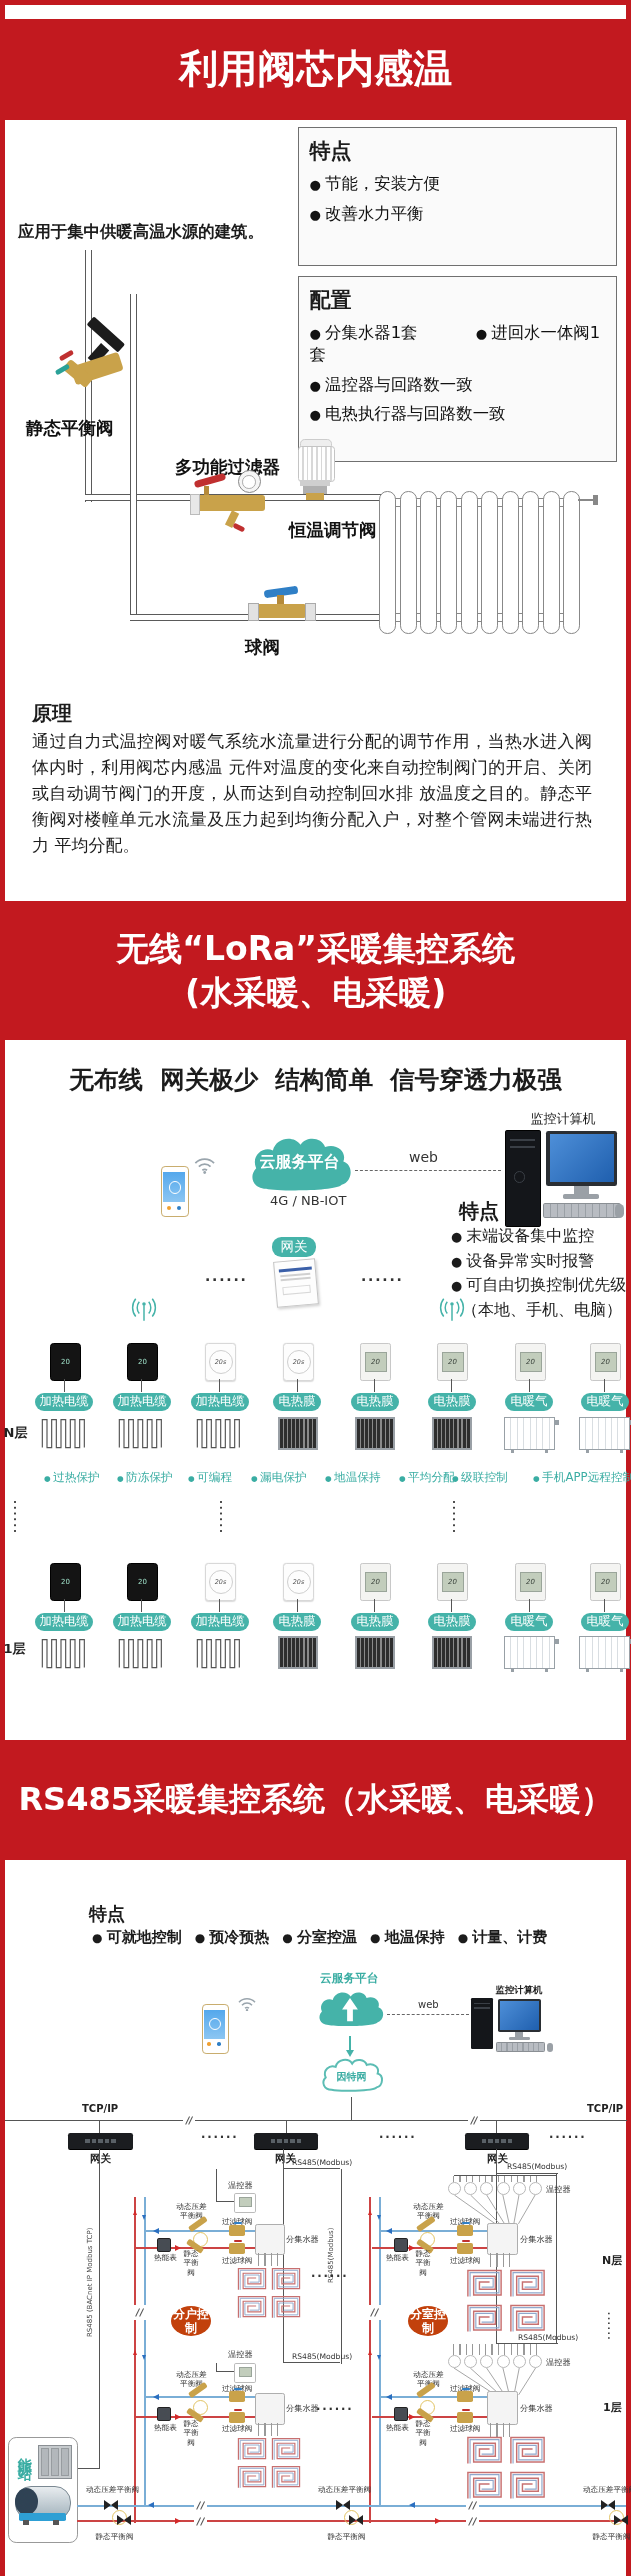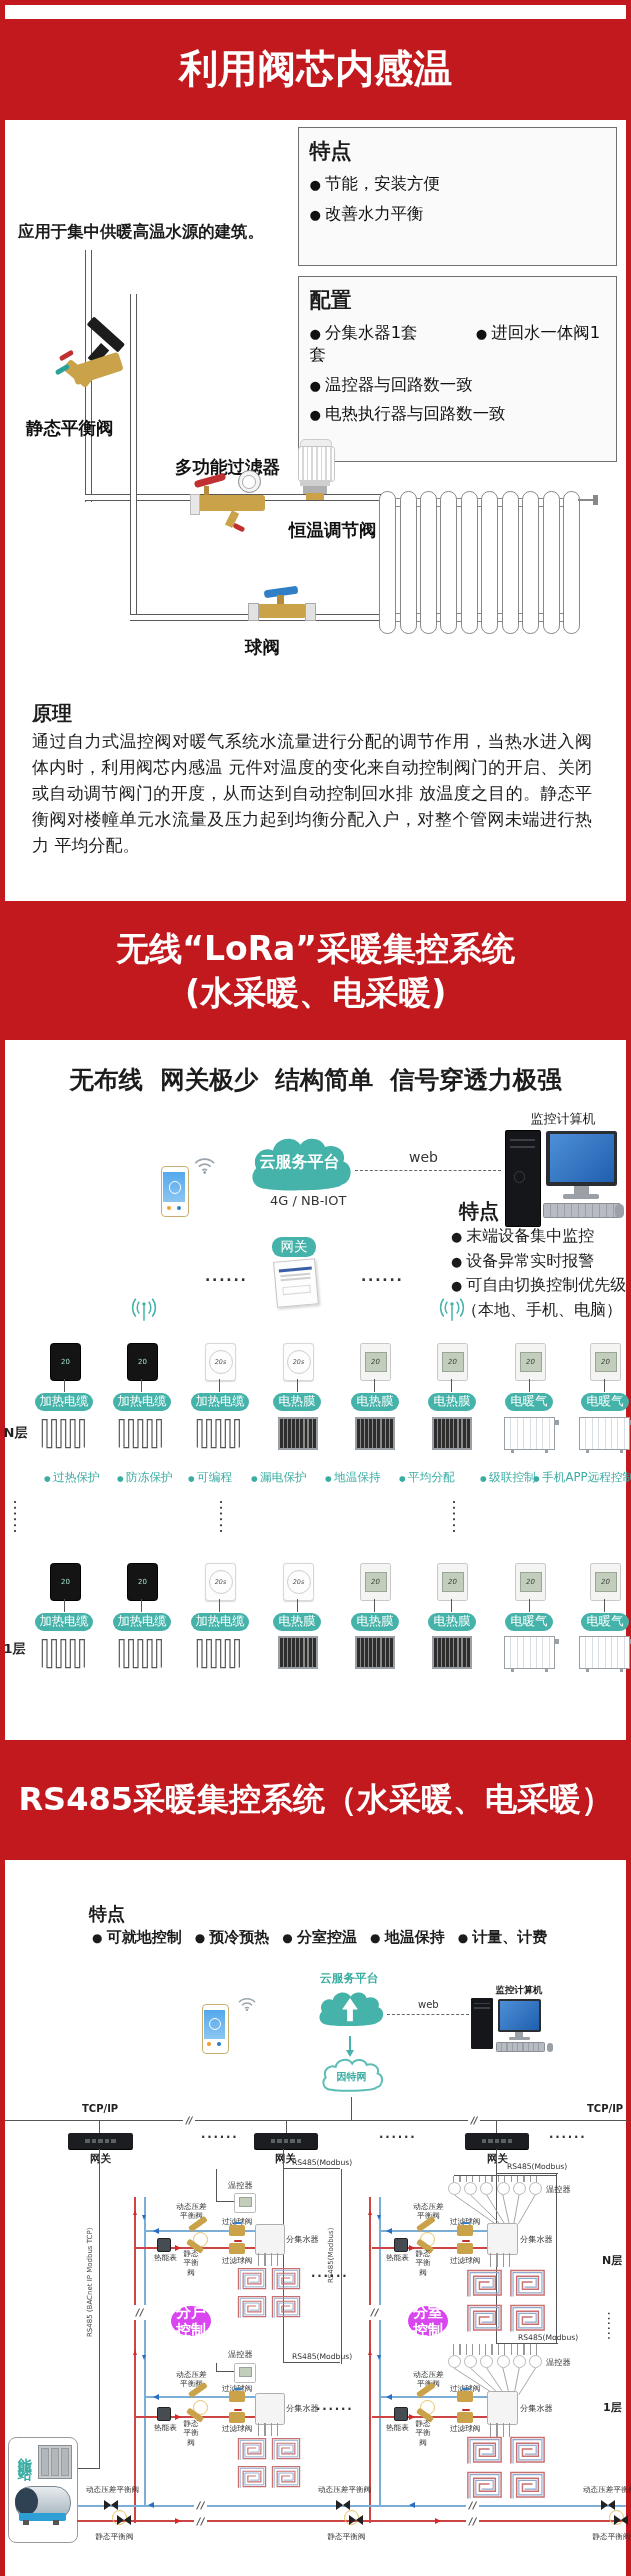--- a/index.html
+++ b/index.html
@@ -41,21 +41,21 @@
   .devB{background:#141414;border-radius:3.5px;border:0.6px solid #000;color:#9fe0c8;display:flex;align-items:center;justify-content:center;font-size:7px}
   .devR{background:#fdfdfd;border:0.6px solid #d8d8d8;border-radius:3.5px;box-shadow:0 0.6px 1.2px rgba(0,0,0,.15);display:flex;align-items:center;justify-content:center}
   .devR i{display:flex;width:22px;height:22px;border:1.2px solid #cfcfcf;border-radius:50%;align-items:center;justify-content:center;font-size:6.4px;color:#555}
   .devL{background:#f4f4f2;border:0.6px solid #c8c8c8;border-radius:2.3px;display:flex;align-items:center;justify-content:center}
   .devL i{display:flex;width:20px;height:17.5px;background:#c2cdbc;border:0.6px solid #9aa59a;align-items:center;justify-content:center;font-size:7px;color:#39423b}
   .film{background:repeating-linear-gradient(90deg,#2e2e2e 0 2.9px,#8a8a8a 2.9px 4.1px);border:2.3px solid #9aa0a6;box-sizing:border-box}
   .radi{border:1.2px solid #98a0a6;background:repeating-linear-gradient(90deg,#fff 0 5.3px,#d9dee2 5.3px 6.4px);box-sizing:border-box}
   .manifold{background:#f4f4f4;border:1.2px solid #aeaeae;border-radius:2.3px}
   .mstub{background:repeating-linear-gradient(90deg,#999 0 1.2px,transparent 1.2px 6.4px)}
   .circt{background:#fff;border:1.2px solid #b8b8b8;border-radius:50%;box-sizing:border-box}
-  .ucirc{background:#d946ef;border-radius:50%;color:#fff;font-size:15px;line-height:1.2;font-weight:700}
+  .ucirc{background:#c2410c;border-radius:50%;color:#fff;font-size:12px;line-height:1.2;font-weight:700}
   .vlabel{writing-mode:vertical-rl;transform:rotate(180deg);font-size:7px;color:#444;white-space:nowrap}
   .tag{font-size:11.7px;color:#3aada3;white-space:nowrap}
   .tag::before{content:"● ";font-size:7.6px}
   .dline{border-top:1.8px dashed #666}
   svg{display:block}
 </style>
 </head>
 <body>
 
 <div class="page">
@@ -314,21 +314,21 @@
       <div class="a" style="left:5.8px;bottom:-4.1px;width:3.5px;height:4.1px;background:#98a0a6"></div>
       <div class="a" style="right:5.8px;bottom:-4.1px;width:3.5px;height:4.1px;background:#98a0a6"></div>
   </div>
 
   <div class="a tag" style="left:44px;top:1470px">过热保护</div>
   <div class="a tag" style="left:117px;top:1470px">防冻保护</div>
   <div class="a tag" style="left:188px;top:1470px">可编程</div>
   <div class="a tag" style="left:251px;top:1470px">漏电保护</div>
   <div class="a tag" style="left:325px;top:1470px">地温保持</div>
   <div class="a tag" style="left:399px;top:1470px">平均分配</div>
-  <div class="a tag" style="left:480px;top:1470px">级联控制</div>
+  <div class="a tag" style="left:452px;top:1470px">级联控制</div>
   <div class="a tag" style="left:533px;top:1470px">手机APP远程控制</div>
 
   <div class="a vdots" style="left:9.4px;top:1500px;height:50px">······</div>
   <div class="a vdots" style="left:215px;top:1500px;height:50px">······</div>
   <div class="a vdots" style="left:448px;top:1500px;height:50px">······</div>
 
   <div class="a md bold" style="left:3.5px;top:1640px;font-size:13px">1层</div>
 
   <div class="a devB" style="left:50px;top:1563px;width:29px;height:36px">
       <span>20</span>

